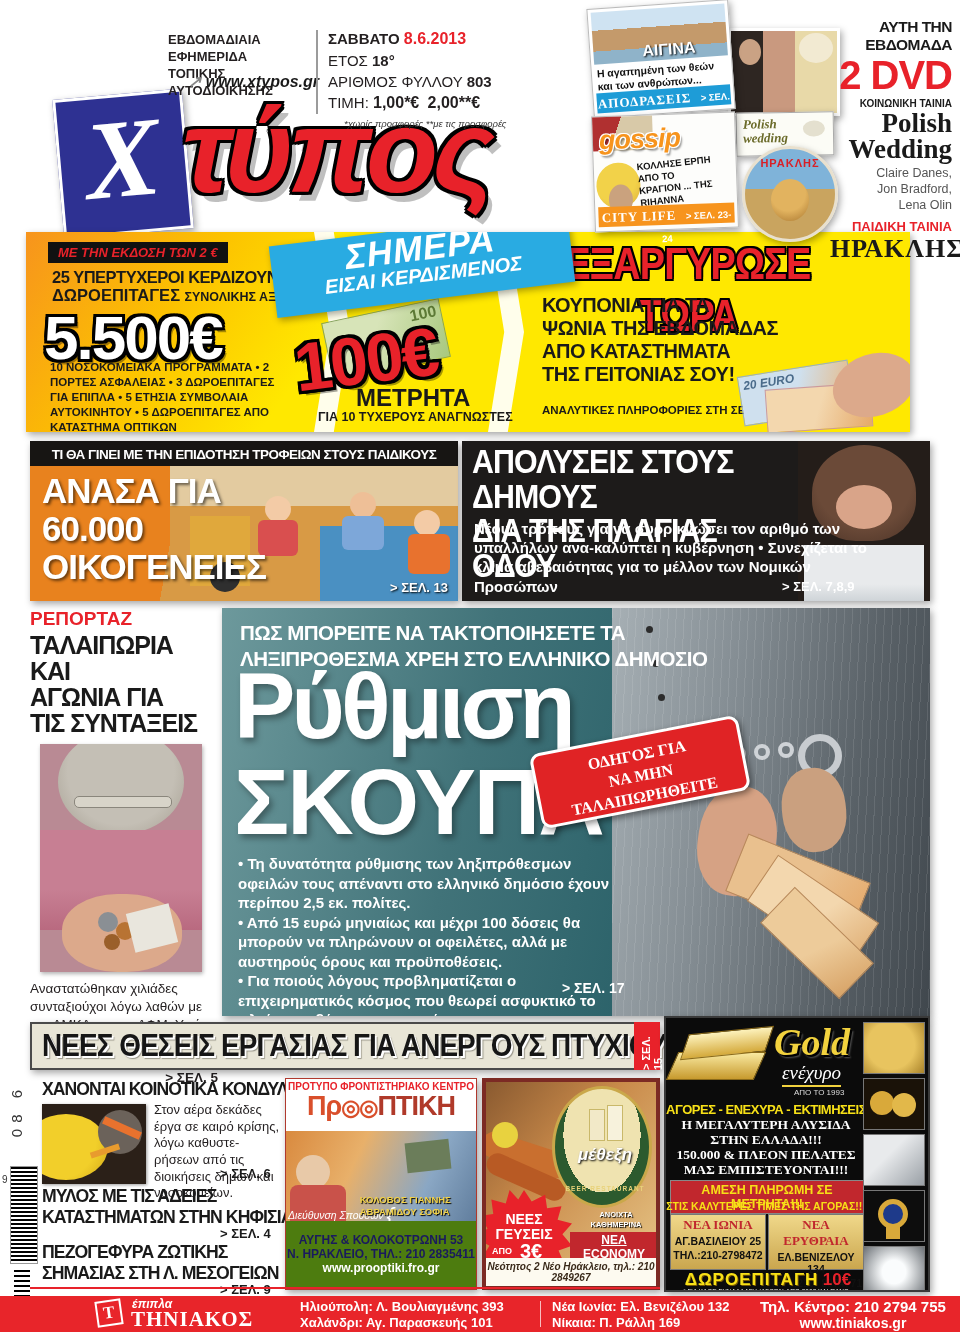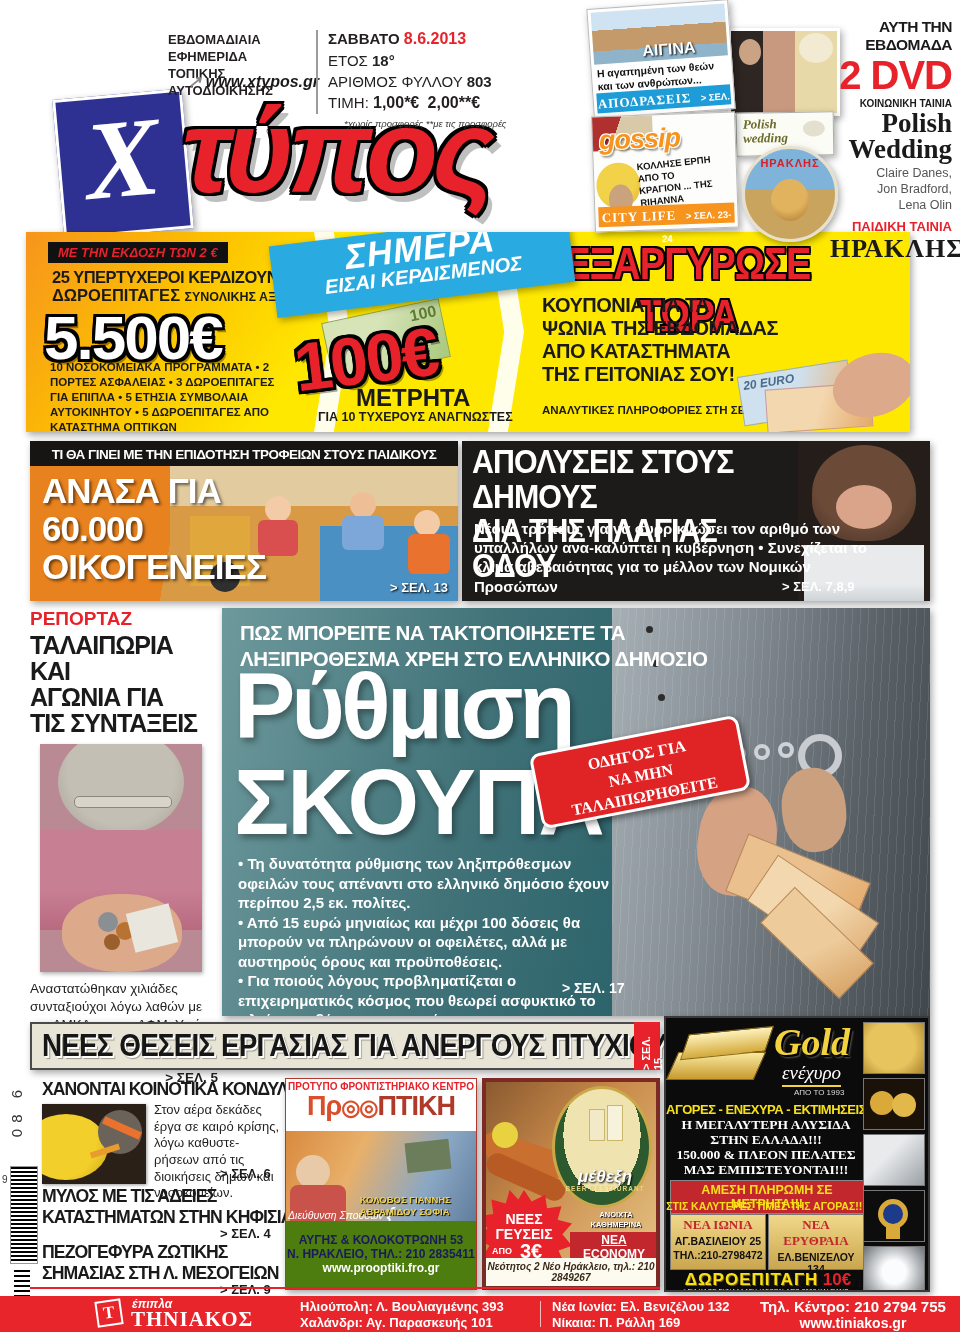--- a/index.html
+++ b/index.html
@@ -301,21 +301,21 @@
   </div>
 
   <div class="abs shadow" style="left:482px;top:1078px;width:178px;height:212px;background:linear-gradient(130deg,#8a5a30 0%,#c98a4a 40%,#e8c98a 100%);border:4px solid #7c2a24;box-sizing:border-box;overflow:hidden;">
     <div class="ph" style="left:-6px;top:60px;width:90px;height:26px;border-radius:12px;background:#c96f2f;transform:rotate(18deg);"></div>
     <div class="ph" style="left:-2px;top:84px;width:84px;height:22px;border-radius:11px;background:#b85a24;transform:rotate(24deg);"></div>
     <div class="ph" style="left:6px;top:40px;width:26px;height:26px;border-radius:50%;background:#e8d23f;"></div>
     <div style="position:absolute;left:66px;top:4px;width:100px;height:122px;border-radius:50%;
                 background:radial-gradient(ellipse at 50% 40%,#efe3b0 0 58%,#2c5a2e 58% 100%);border:3px solid #caa84a;box-sizing:border-box;">
       <div class="ph" style="left:34px;top:20px;width:14px;height:30px;background:#f2e9c8;border:1px solid #c9b86a;"></div>
       <div class="ph" style="left:52px;top:16px;width:14px;height:34px;background:#f7f2dc;border:1px solid #c9b86a;"></div>
-      <div style="position:absolute;left:0;top:78px;width:100px;text-align:center;color:#fff;font-style:italic;font-weight:bold;font-size:17px;text-shadow:1px 1px 2px #000;">μέθεξη</div>
+      <div style="position:absolute;left:0;top:56px;width:100px;text-align:center;color:#fff;font-style:italic;font-weight:bold;font-size:17px;text-shadow:1px 1px 2px #000;">μέθεξη</div>
       <div style="position:absolute;left:0;top:96px;width:100px;text-align:center;color:#e8d27a;font-size:6.5px;font-weight:bold;letter-spacing:1px;">BEER RESTAURANT</div>
     </div>
     <div style="position:absolute;left:-10px;top:108px;width:96px;height:96px;background:#e8222a;
                 clip-path:polygon(50% 0%,58% 12%,72% 5%,74% 19%,89% 17%,85% 31%,100% 35%,90% 46%,100% 58%,86% 63%,92% 77%,77% 76%,77% 91%,63% 85%,56% 99%,47% 87%,36% 98%,32% 84%,17% 88%,21% 73%,6% 71%,14% 58%,0% 50%,12% 40%,4% 27%,18% 25%,16% 10%,31% 14%,35% 0%,44% 10%);">
       <div class="pre" style="position:absolute;left:0;top:22px;width:96px;text-align:center;color:#fff;font-weight:bold;font-size:14px;line-height:1.05;">ΝΕΕΣ
 ΓΕΥΣΕΙΣ</div>
       <span style="position:absolute;left:16px;top:56px;color:#fff;font-weight:bold;font-size:9px;">ΑΠΟ</span>
       <span style="position:absolute;left:44px;top:50px;color:#fff;font-weight:bold;font-size:20px;">3€</span>
     </div>
     <div class="pre" style="position:absolute;left:88px;top:128px;width:84px;color:#fff;font-size:7.5px;font-weight:bold;text-align:center;line-height:1.3;text-shadow:1px 1px 1px #000;">ΑΝΟΙΧΤΑ ΚΑΘΗΜΕΡΙΝΑ

